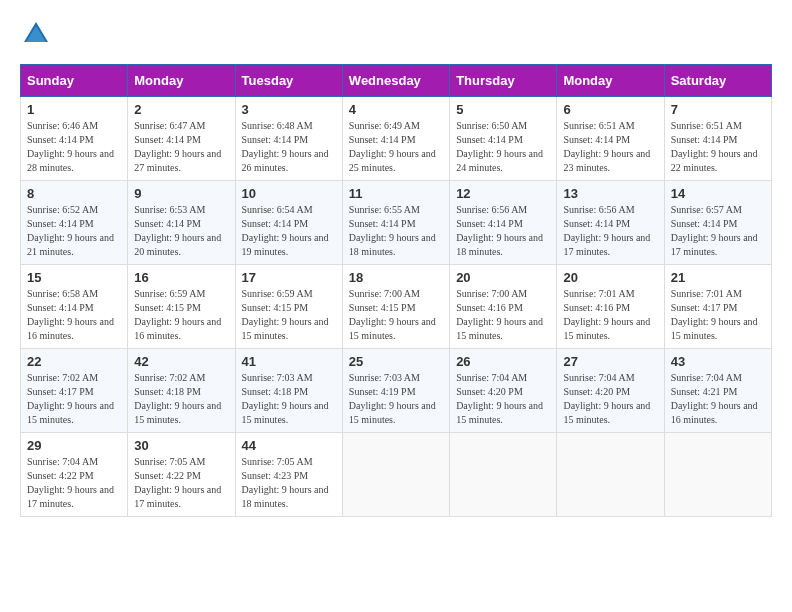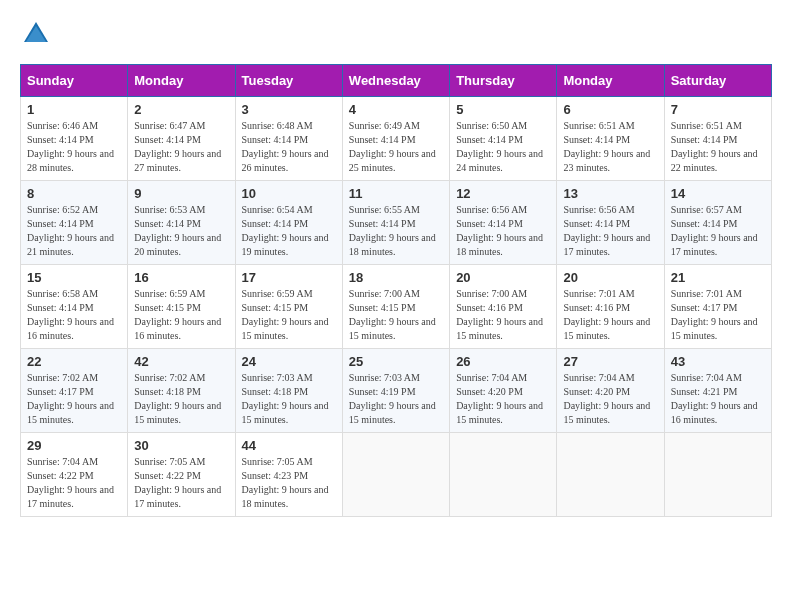--- a/index.html
+++ b/index.html
@@ -312,21 +312,21 @@
       </td>
         <td>
         <span class="day-num">42</span>
         <div class="day-info">
           Sunrise: 7:02 AM<br>
           Sunset: 4:18 PM<br>
           Daylight: 9 hours and 15 minutes.
         </div>
       </td>
         <td>
-        <span class="day-num">24</span>
+        <span class="day-num">41</span>
         <div class="day-info">
           Sunrise: 7:03 AM<br>
           Sunset: 4:18 PM<br>
           Daylight: 9 hours and 15 minutes.
         </div>
       </td>
         <td>
         <span class="day-num">25</span>
         <div class="day-info">
           Sunrise: 7:03 AM<br>

